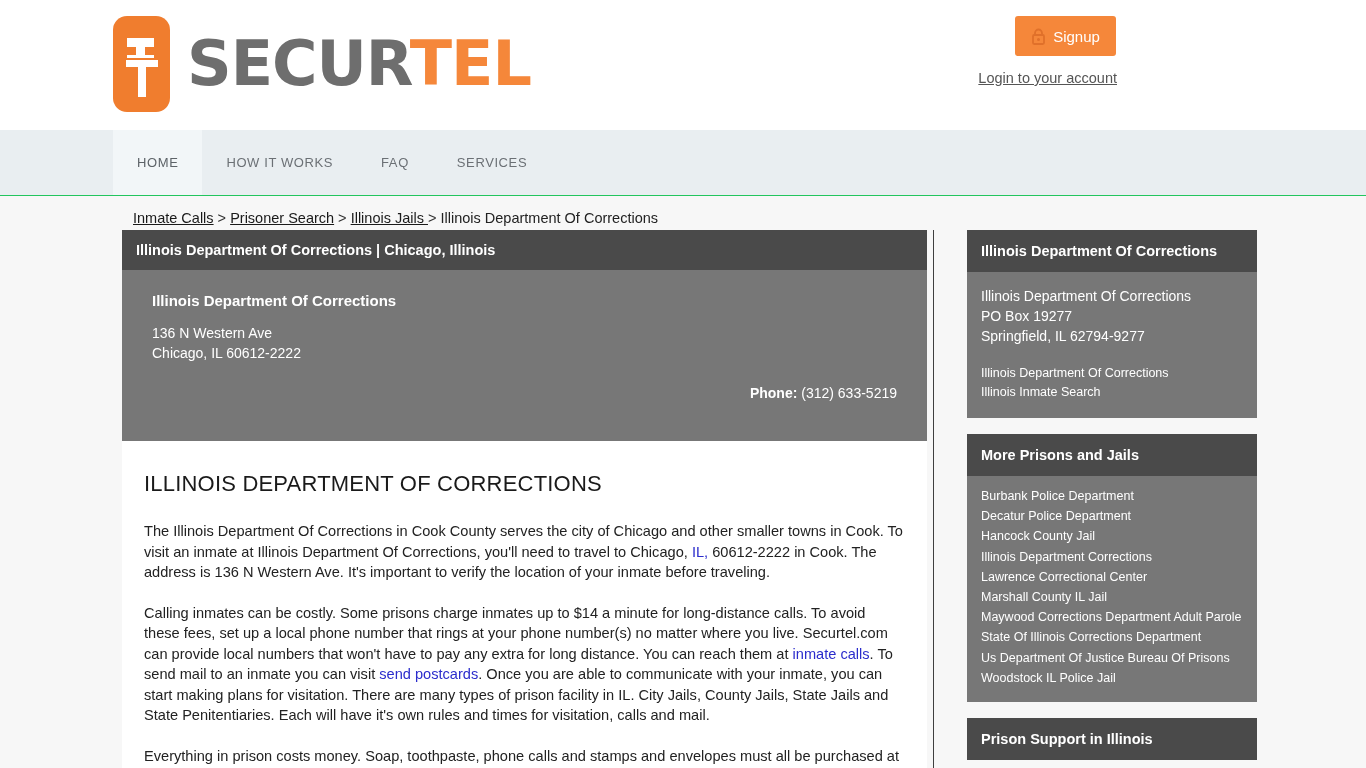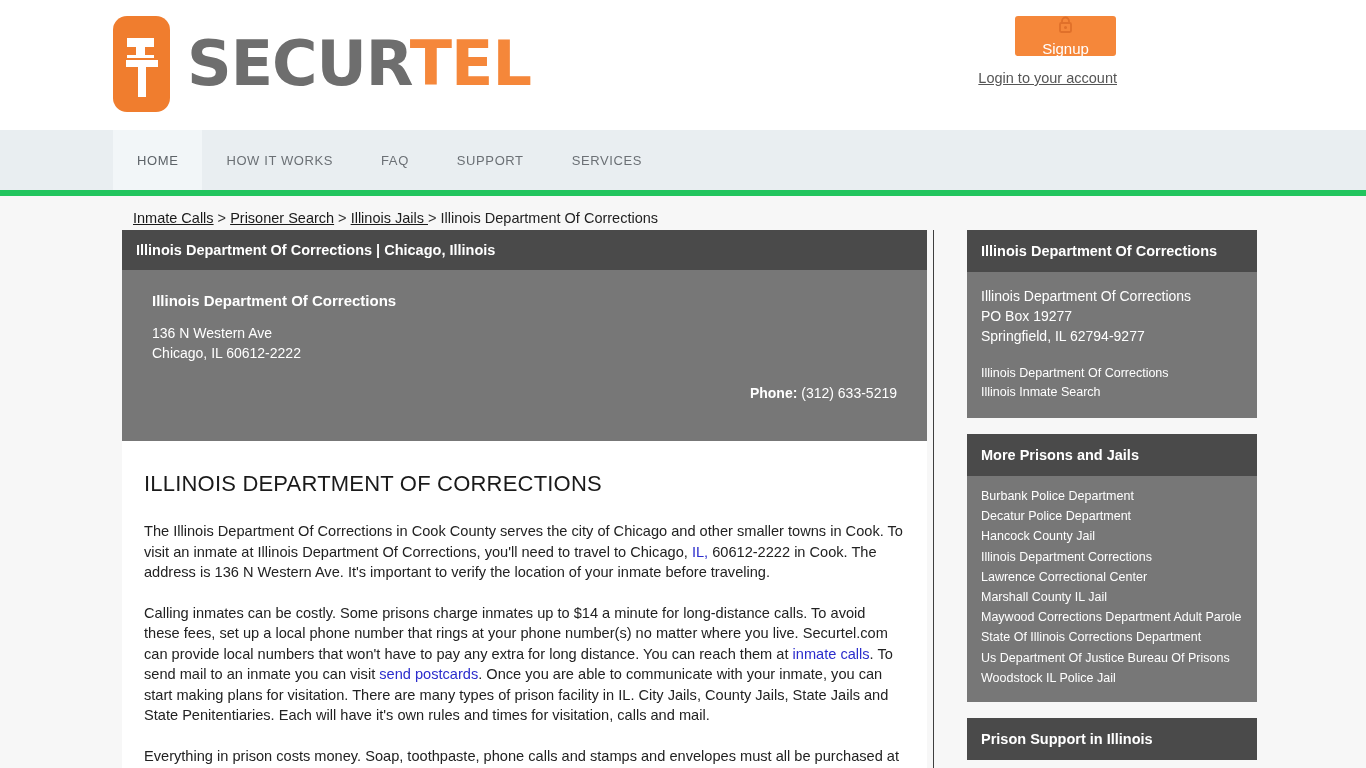--- a/index.html
+++ b/index.html
@@ -50,37 +50,36 @@
     background: #f5873a;
     border: none;
     border-radius: 3px;
     color: #ffffff;
     font-size: 15px;
     font-family: "Liberation Sans", sans-serif;
     display: flex; align-items: center; justify-content: center;
     gap: 7px;
     cursor: pointer;
     padding: 0;
-    flex-direction: column;
   }
   .signup-btn .lock { display: flex; }
   .login-link {
     position: absolute;
     right: 249px; top: 70px;
     font-size: 14.5px;
     color: #555555;
     text-decoration: underline;
     cursor: pointer;
   }
 
   
   .navbar {
     height: 66px;
     background: #e9eef1;
-    border-bottom: 6px solid #22c55e;
+    border-bottom: 1px solid #22c55e;
     display: flex;
     align-items: stretch;
     padding-left: 113px;
   }
   .nav-item {
     display: flex; align-items: center;
     padding: 0 24px;
     font-size: 13px;
     letter-spacing: 0.6px;
     color: #6b7075;
@@ -240,21 +239,20 @@
     <span>Signup</span>
   </button>
 
   <a class="login-link">Login to your account</a>
 </div>
 
 <div class="navbar">
   <div class="nav-item active">Home</div>
   <div class="nav-item">How It Works</div>
   <div class="nav-item">FAQ</div>
-  <div class="nav-item">Support</div>
   <div class="nav-item">Services</div>
 </div>
 
 <div class="breadcrumb"><a>Inmate Calls</a><span class="sep"> &gt; </span><a>Prisoner Search</a><span class="sep"> &gt; </span><a>Illinois Jails </a><span class="sep">&gt; </span><span class="current">Illinois Department Of Corrections</span></div>
 
 <div class="layout">
   <div class="vdivider"></div>
 
   <div class="main-col">
 

